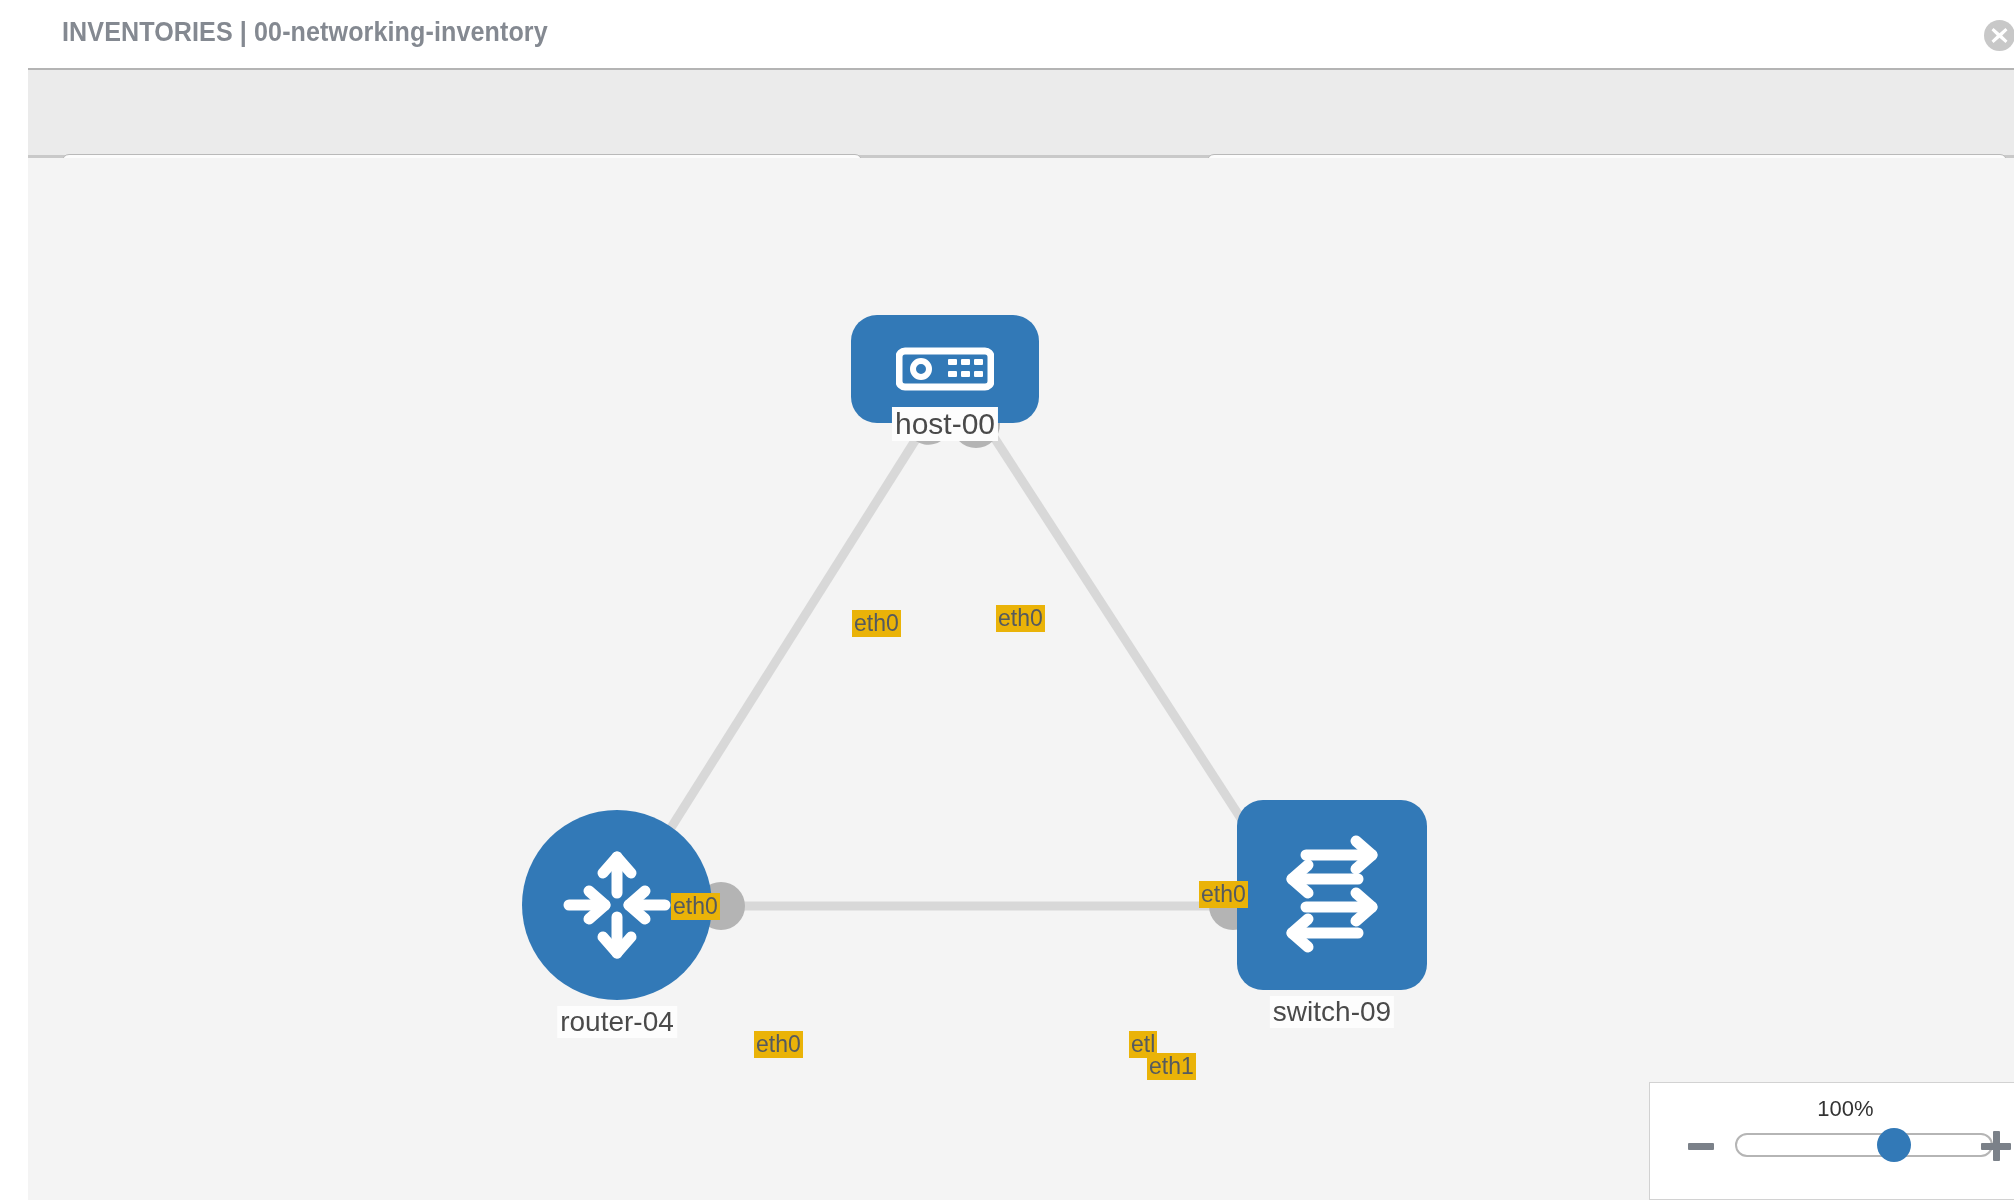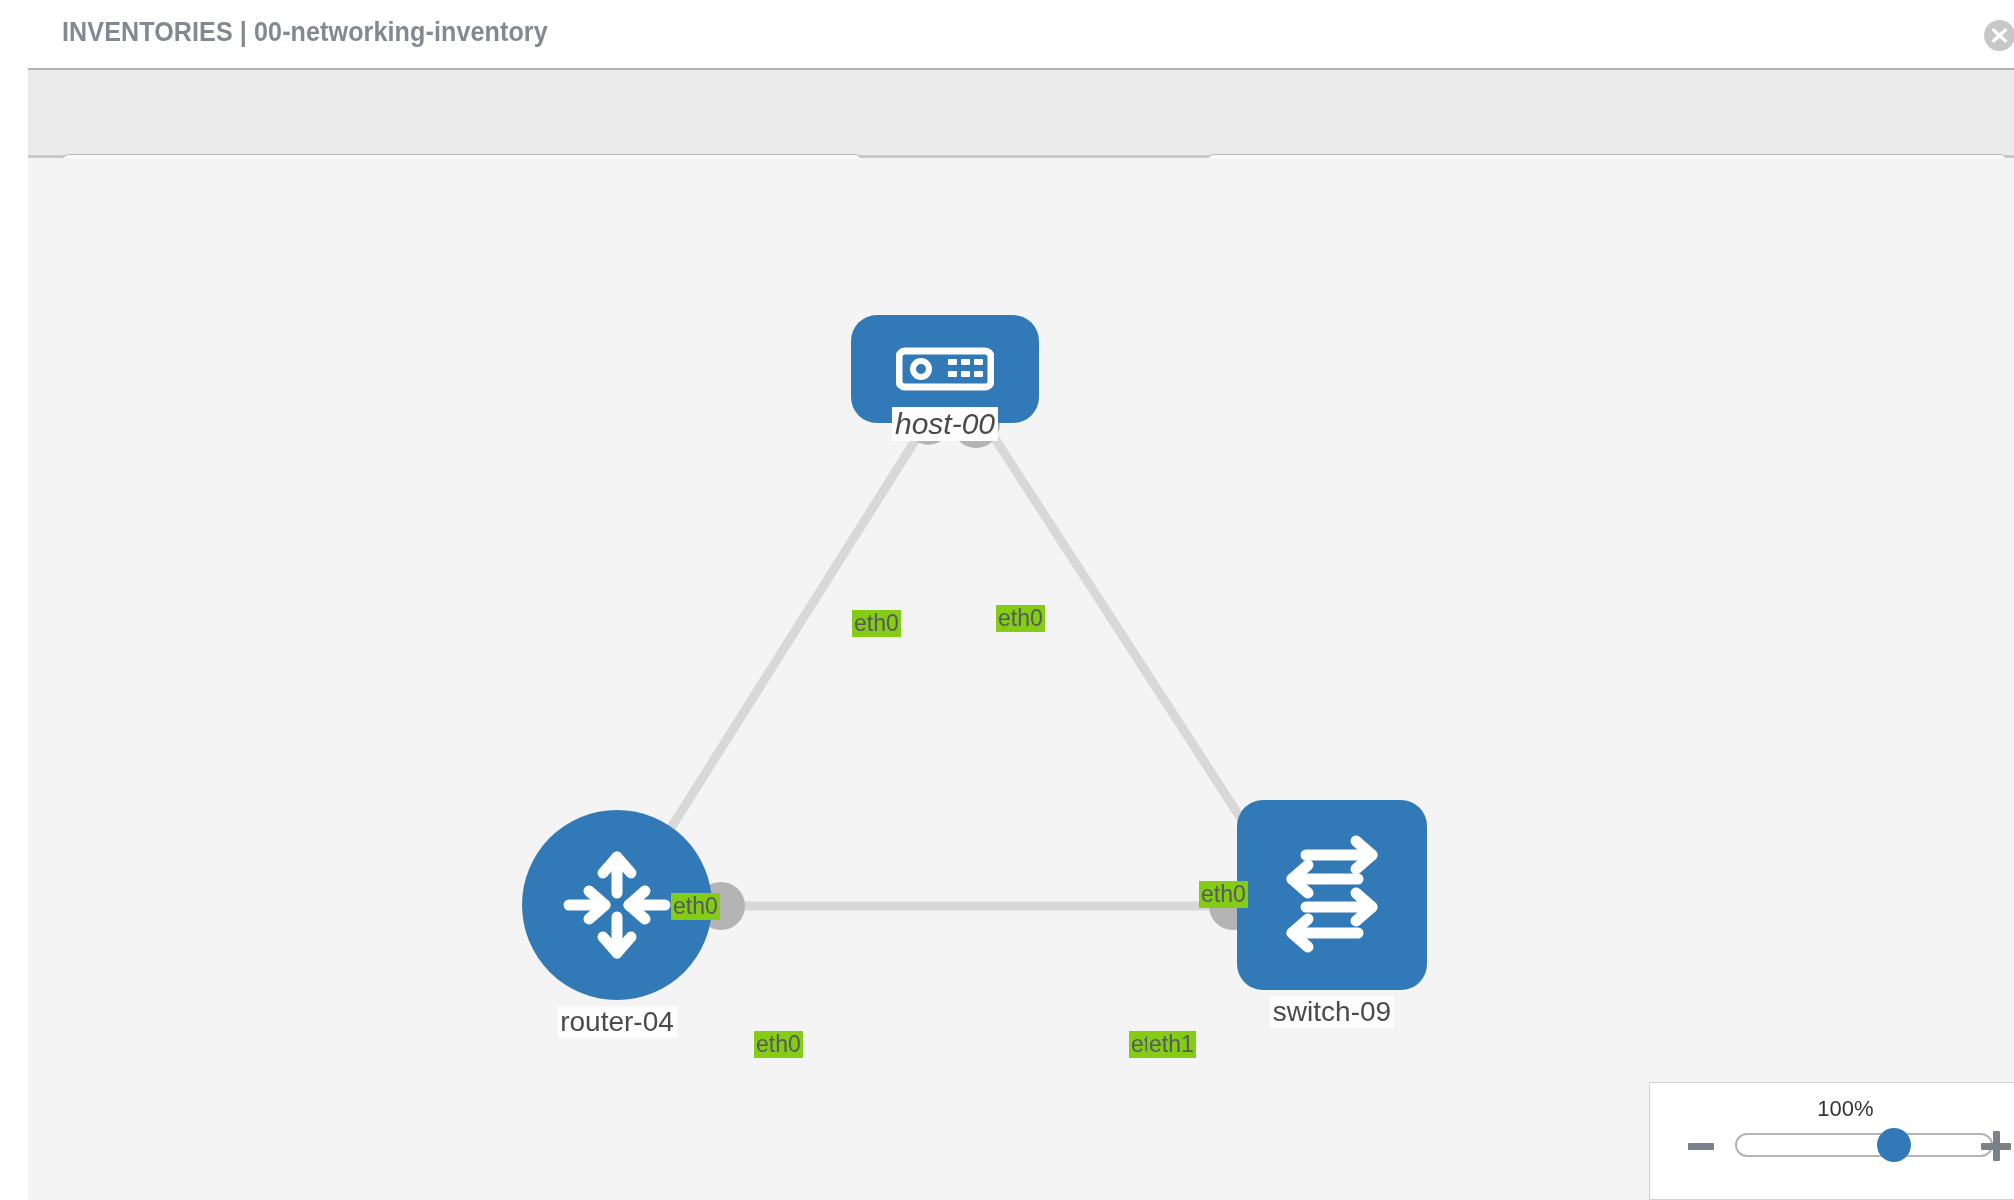--- a/index.html
+++ b/index.html
@@ -85,35 +85,35 @@
 
   .node-label {
     position: absolute; left: 50%; transform: translateX(-50%);
     white-space: nowrap;
     font-size: 28px; color: #4a4a4a;
     background: #fdfdfd; padding: 0 3px;
   }
 
   #node-host   { left: 823px; top: 157px; }
   #node-host .node-shape { width: 188px; height: 108px; }
-  #node-host .node-label { top: 92px; font-size: 30px; font-style: italic; }
+  #node-host .node-label { top: 92px; font-size: 30px; }
 
   #node-router { left: 494px; top: 652px; }
   #node-router .node-shape { width: 190px; height: 190px; }
   #node-router .node-label { top: 196px; }
 
   #node-switch { left: 1209px; top: 642px; }
   #node-switch .node-shape { width: 190px; height: 190px; }
   #node-switch .node-label { top: 196px; }
 
   
   .edge-label {
     position: absolute;
     font-size: 23px; color: #555a5f;
-    background: #84cc16; padding: 0 2px;
+    background: #eab308; padding: 0 2px;
     white-space: nowrap;
   }
 
   
   .zoom-panel {
     position: absolute; left: 1621px; top: 1082px;
     width: 393px; height: 118px;
     background: #ffffff;
     border: 1px solid #d2d2d2;
   }
@@ -265,21 +265,21 @@
       </div>
       <div class="node-label">switch-09</div>
     </div>
 
     <div class="edge-label" style="left:824px; top:452px;">eth0</div>
     <div class="edge-label" style="left:968px; top:447px;">eth0</div>
     <div class="edge-label" style="left:643px; top:735px;">eth0</div>
     <div class="edge-label" style="left:1171px; top:723px;">eth0</div>
     <div class="edge-label" style="left:726px; top:873px;">eth0</div>
     <div class="edge-label" style="left:1101px; top:873px;">etl</div>
-    <div class="edge-label" style="left:1119px; top:873px;">eth1</div>
+    <div class="edge-label" style="left:1119px; top:895px;">eth1</div>
 
   </div>
 
   <div class="zoom-panel">
     <div class="zoom-value">100%</div>
     <div class="zoom-minus"></div>
     <div class="zoom-track">
       <div class="zoom-handle" id="zoom-handle" style="left: 140.48px;"></div>
     </div>
     <div class="zoom-plus"></div>

